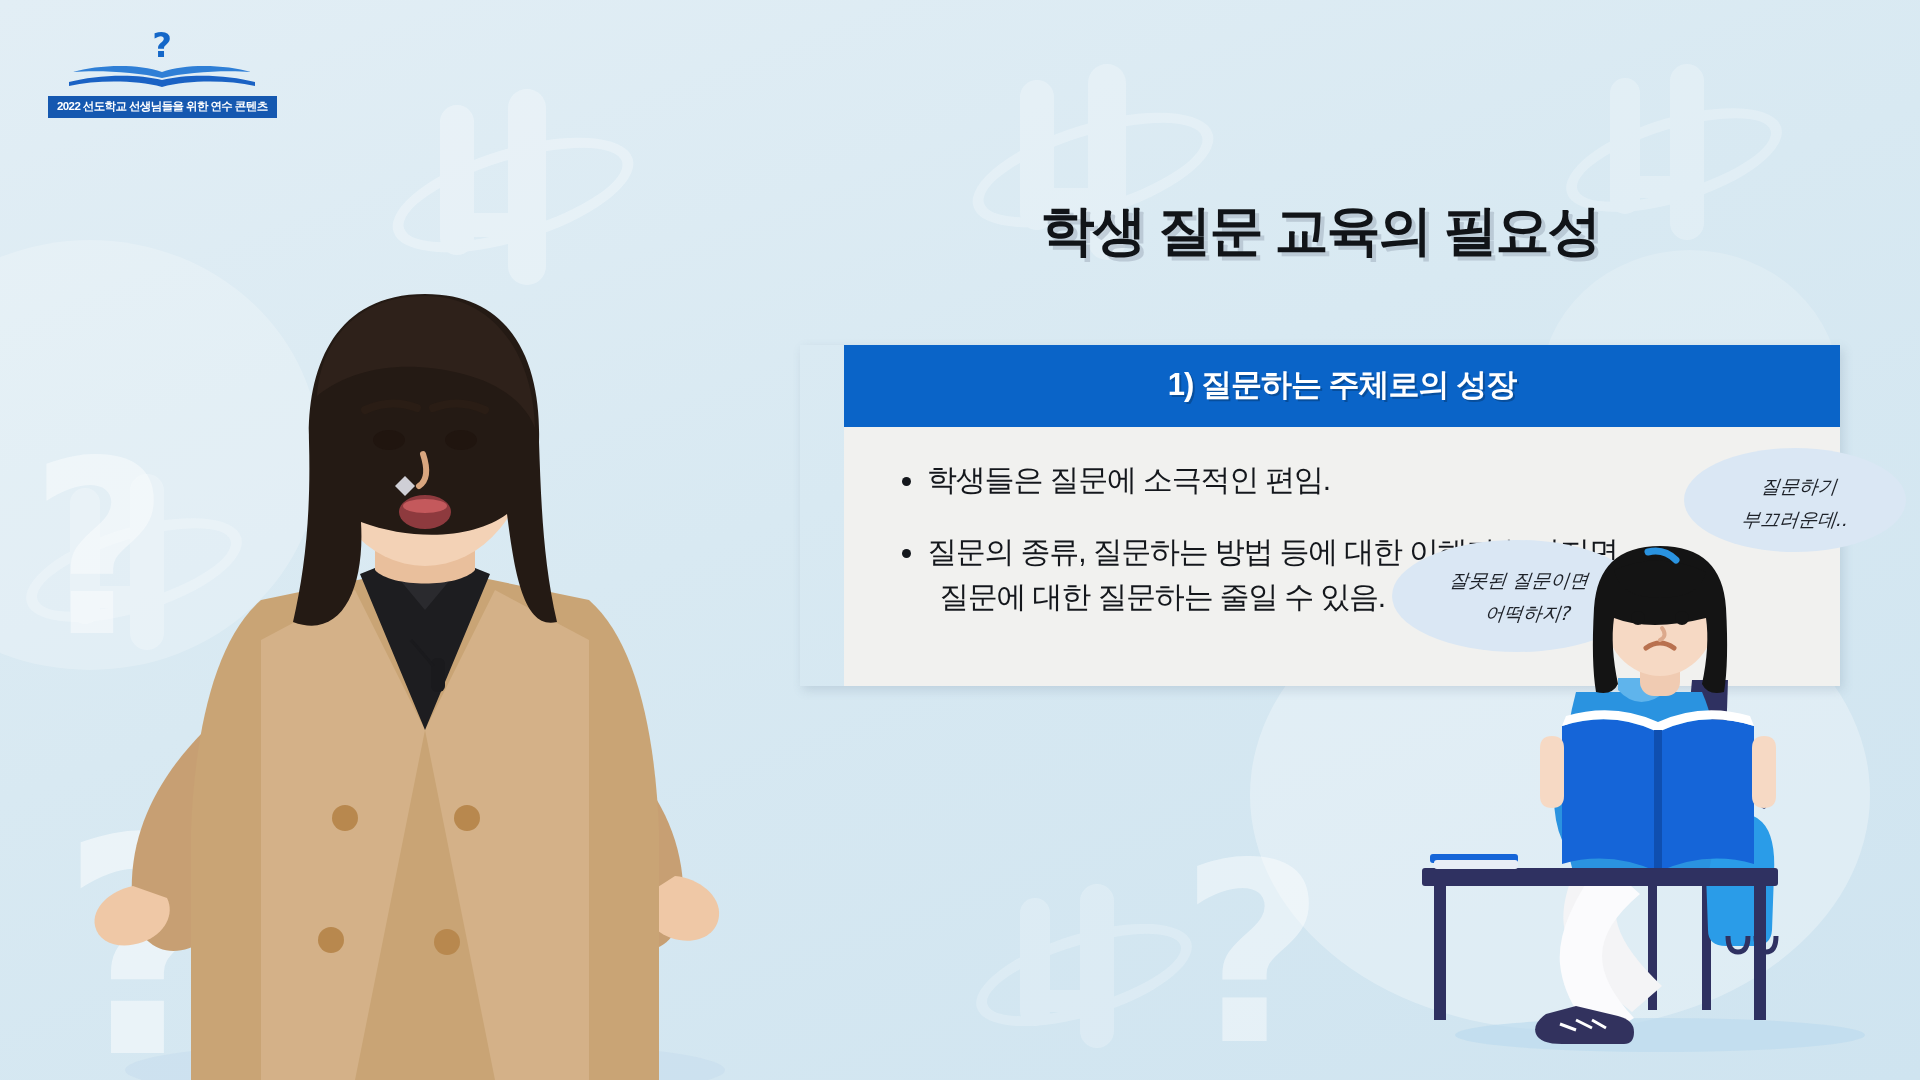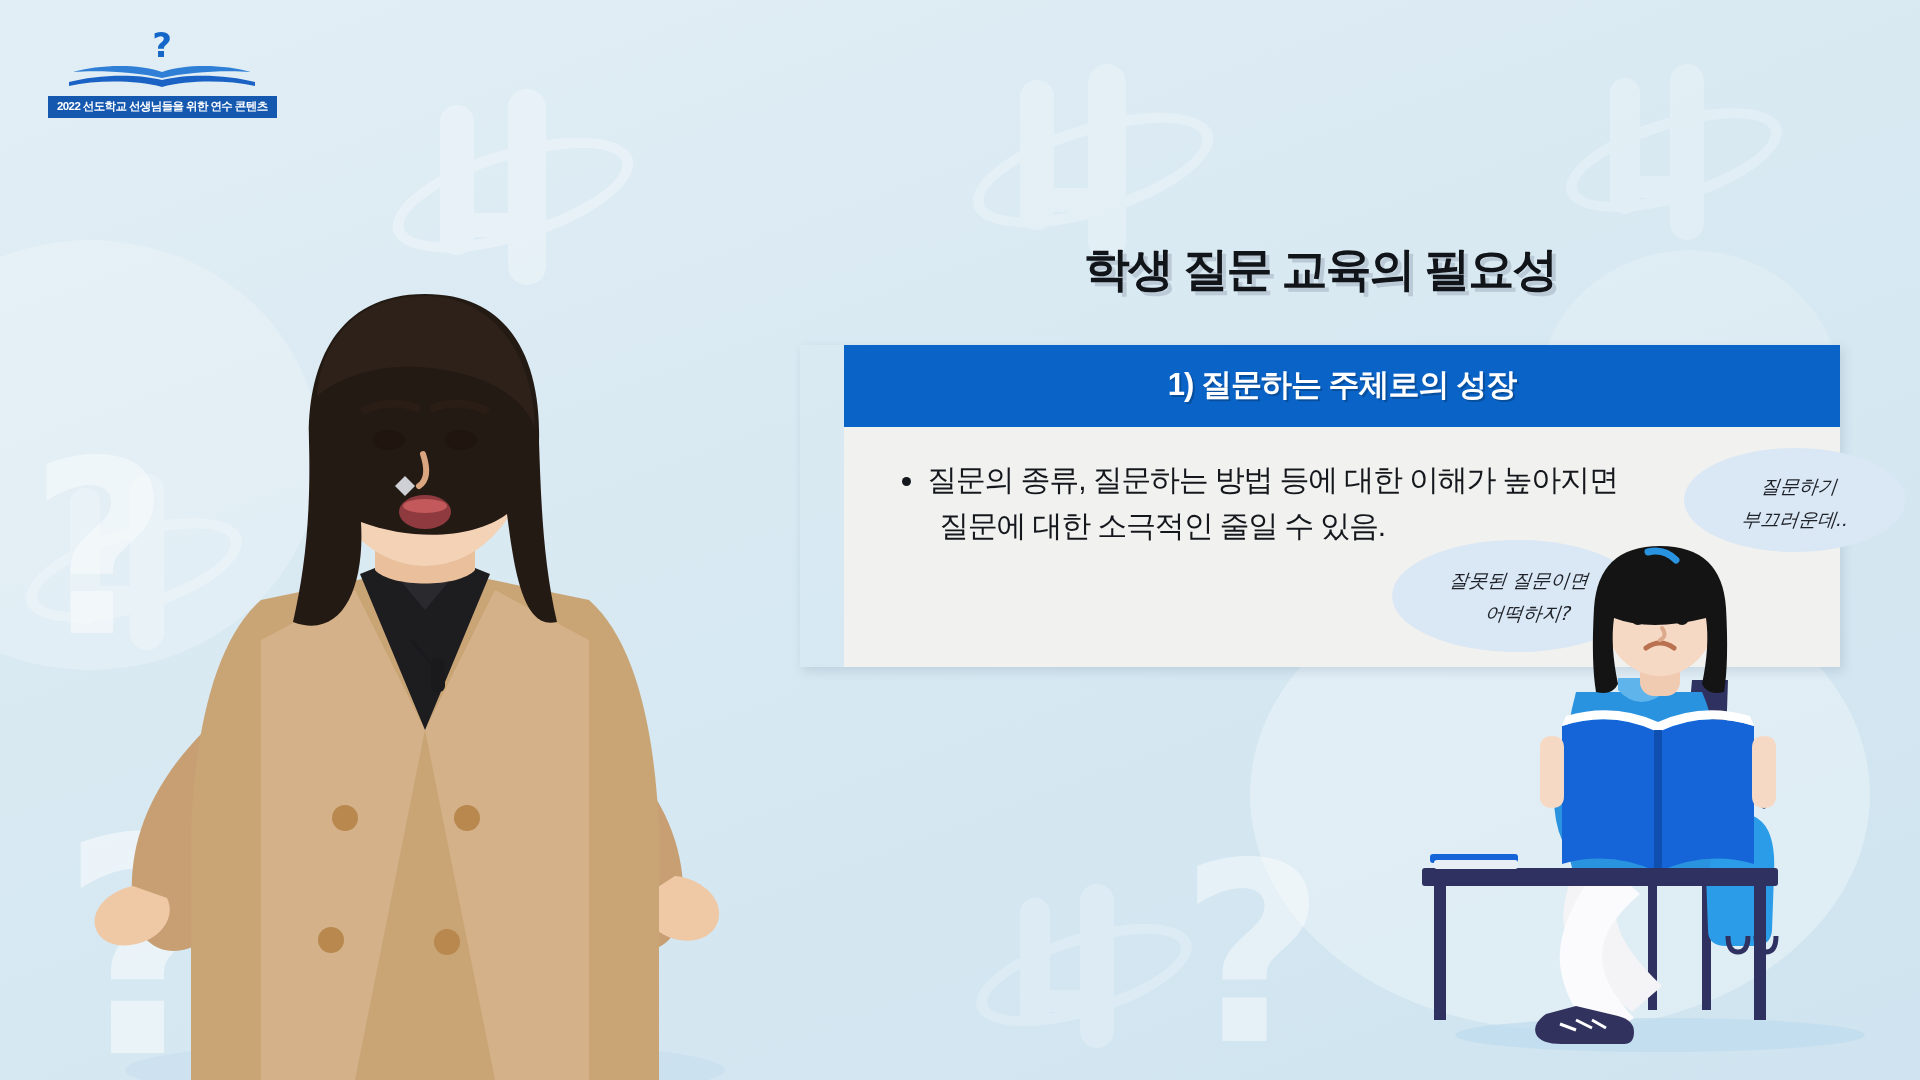--- a/index.html
+++ b/index.html
@@ -62,24 +62,23 @@
     padding:3px 9px 4px;white-space:nowrap;
   }
 
   
   #presenter { position:absolute; left:55px; bottom:0; width:740px; height:910px; }
 
   
   #slide-title {
     position:absolute; left:820px; top:195px; width:1000px;
     text-align:center;
-    font-size:46px; font-weight:800; color:#111418;
+    font-size:54px; font-weight:800; color:#111418;
     letter-spacing:-2px; white-space:nowrap;
     text-shadow:4px 4px 0 rgba(150,165,180,.45);
-    margin-top:44px;
   }
 
   #content-card {
     position:absolute; left:800px; top:345px; width:1040px;
     box-shadow:3px 4px 10px rgba(90,115,140,.20);
     padding-left:44px;
   }
   #card-header {
     background:#0a64c8; color:#ffffff;
     font-size:31px; font-weight:800; letter-spacing:-1px;
@@ -236,26 +235,32 @@
       <path d="M340 322 l10 -10 10 10 -10 10 Z" fill="#cfcfd6" transform="translate(0,-6)"></path>
     </svg>
   </div>
 
   <div id="slide-title">학생 질문 교육의 필요성</div>
 
   <div id="content-card">
     <div id="card-header">1) 질문하는 주체로의 성장</div>
     <div id="card-body">
 
+      <div class="bullet">
+        <span class="dot"></span>
+        <span class="txt">
+          <span>학생들은 질문에 소극적인 편임.</span>
+        </span>
+      </div>
 
       <div class="bullet">
         <span class="dot"></span>
         <span class="txt">
           <span>질문의 종류, 질문하는 방법 등에 대한 이해가 높아지면</span>
-          <span class="l2">질문에 대한 소극적인 줄일 수 있음.</span>
+          <span class="l2">질문에 대한 질문하는 줄일 수 있음.</span>
         </span>
       </div>
 
     </div>
   </div>
 
   <div id="illus">
 
     <div class="bubble" id="bubble-a">
       <div class="inner">

